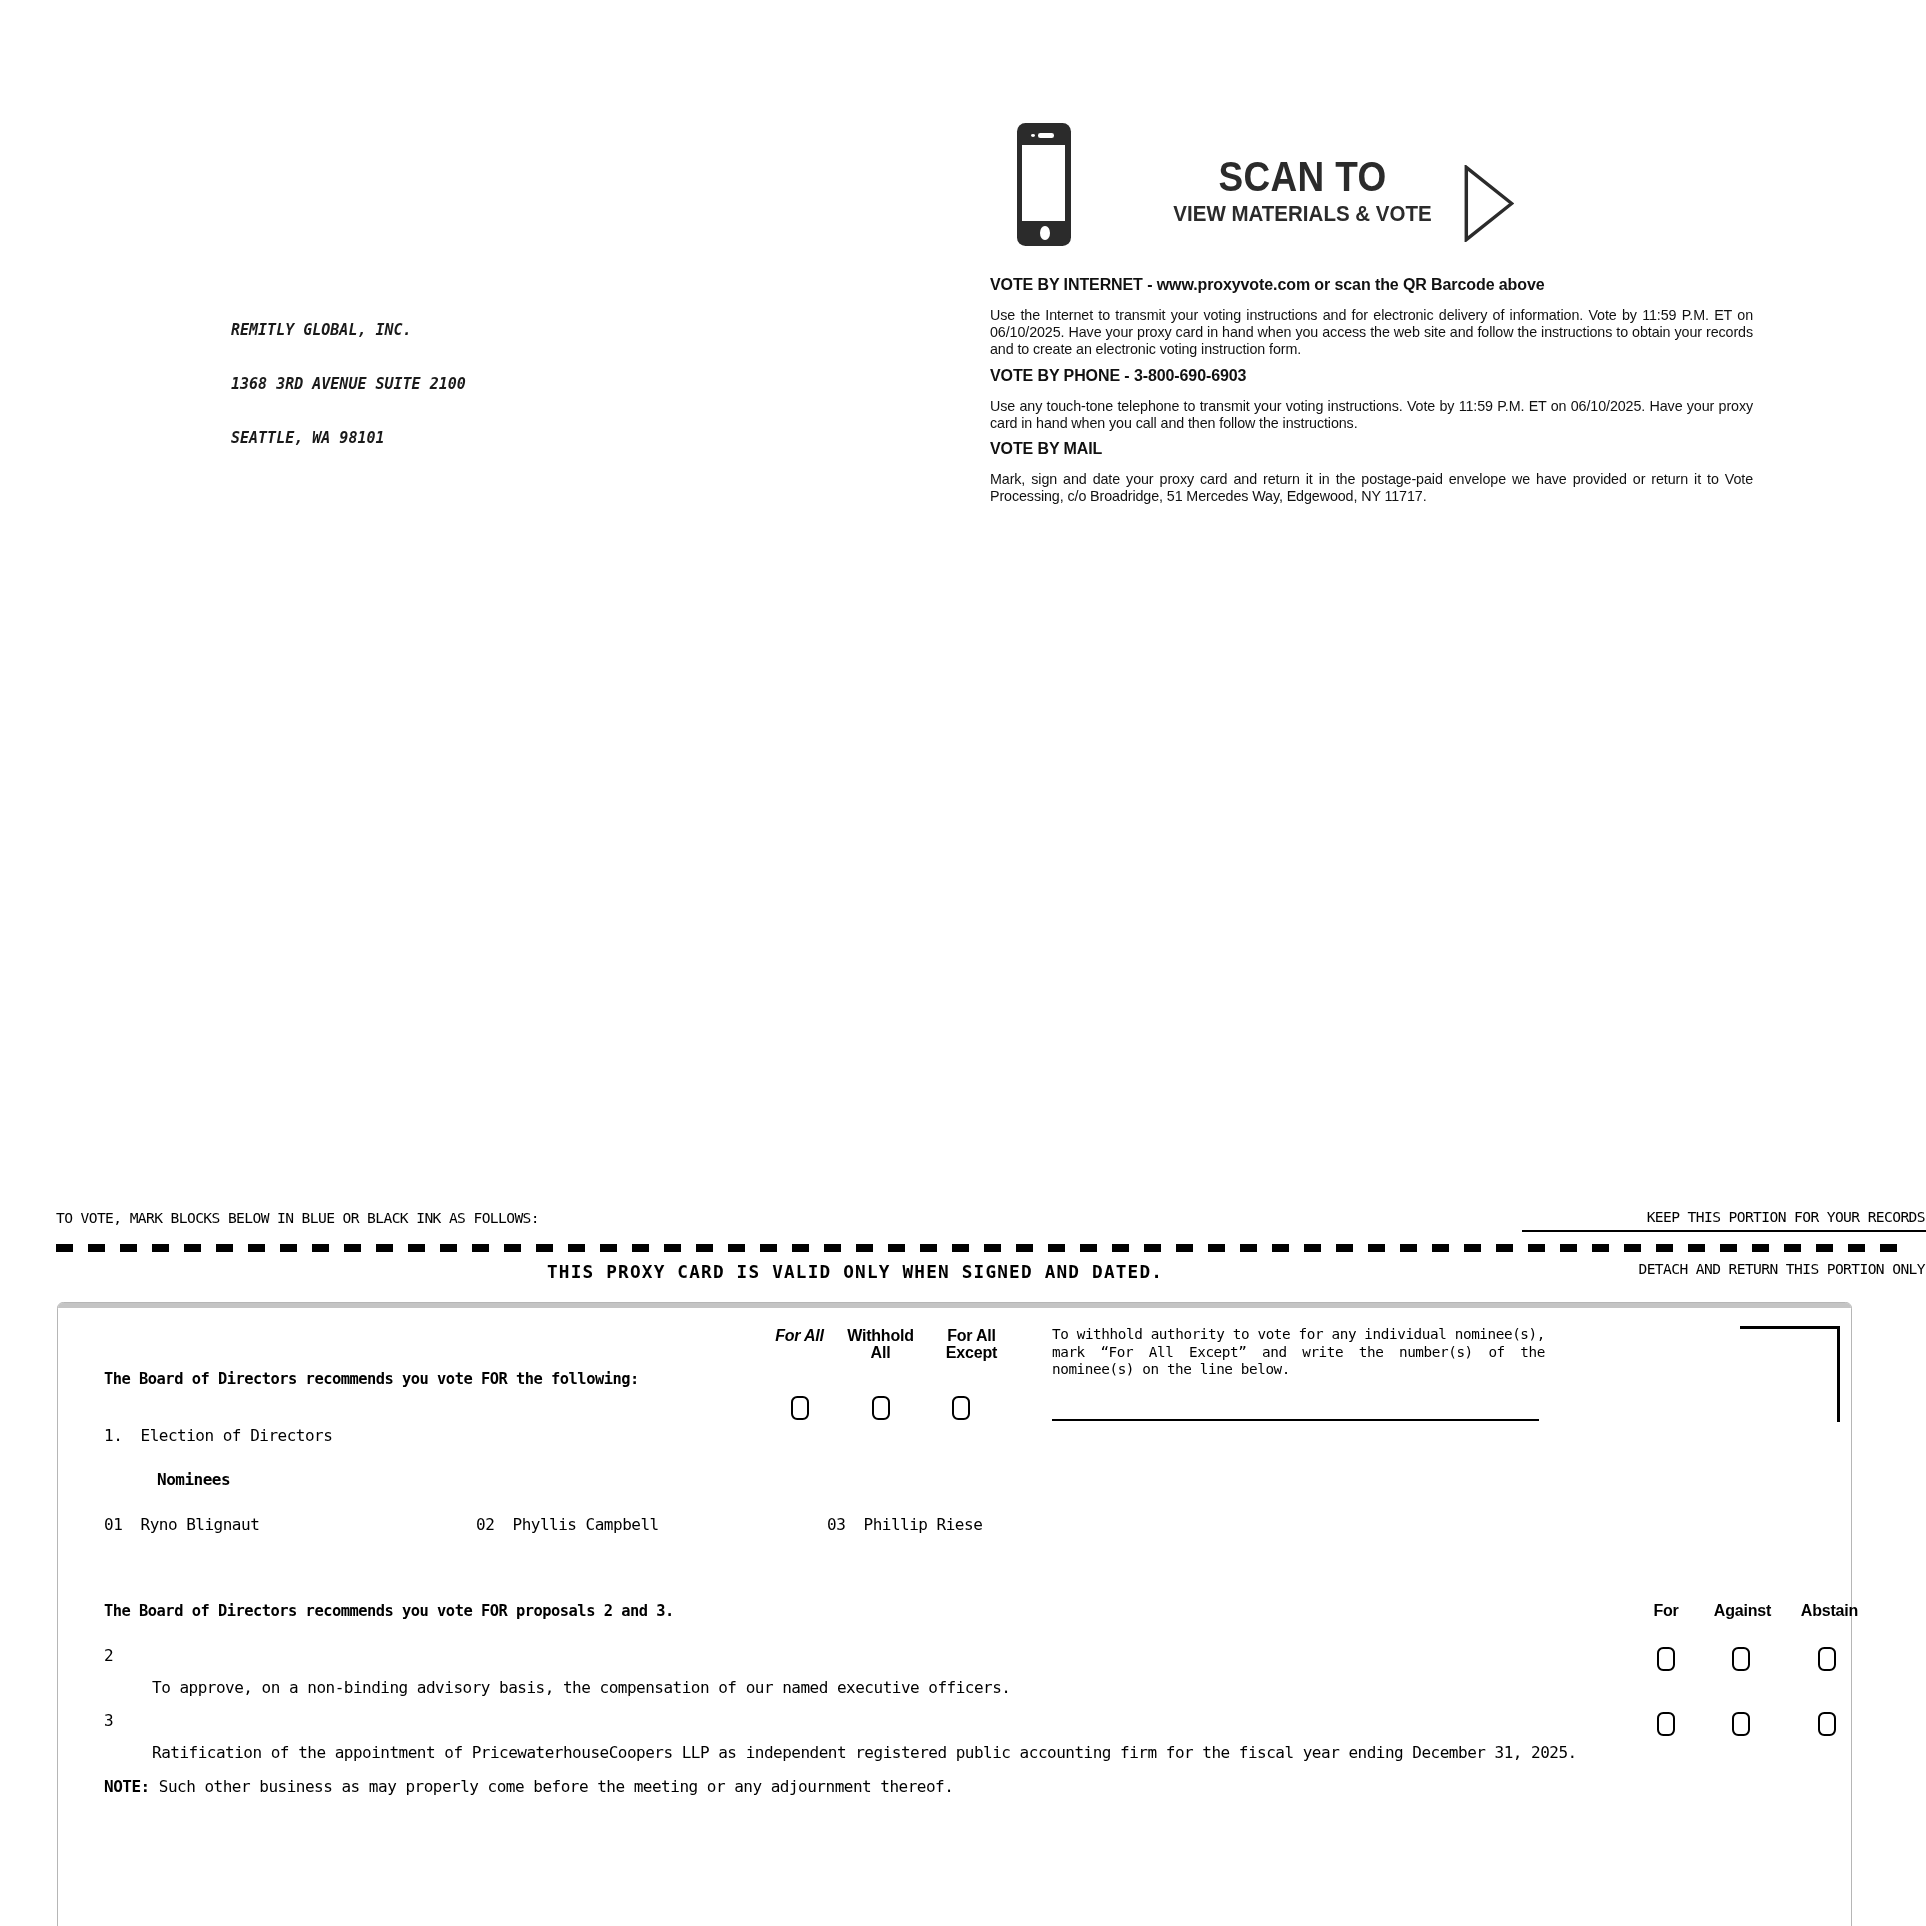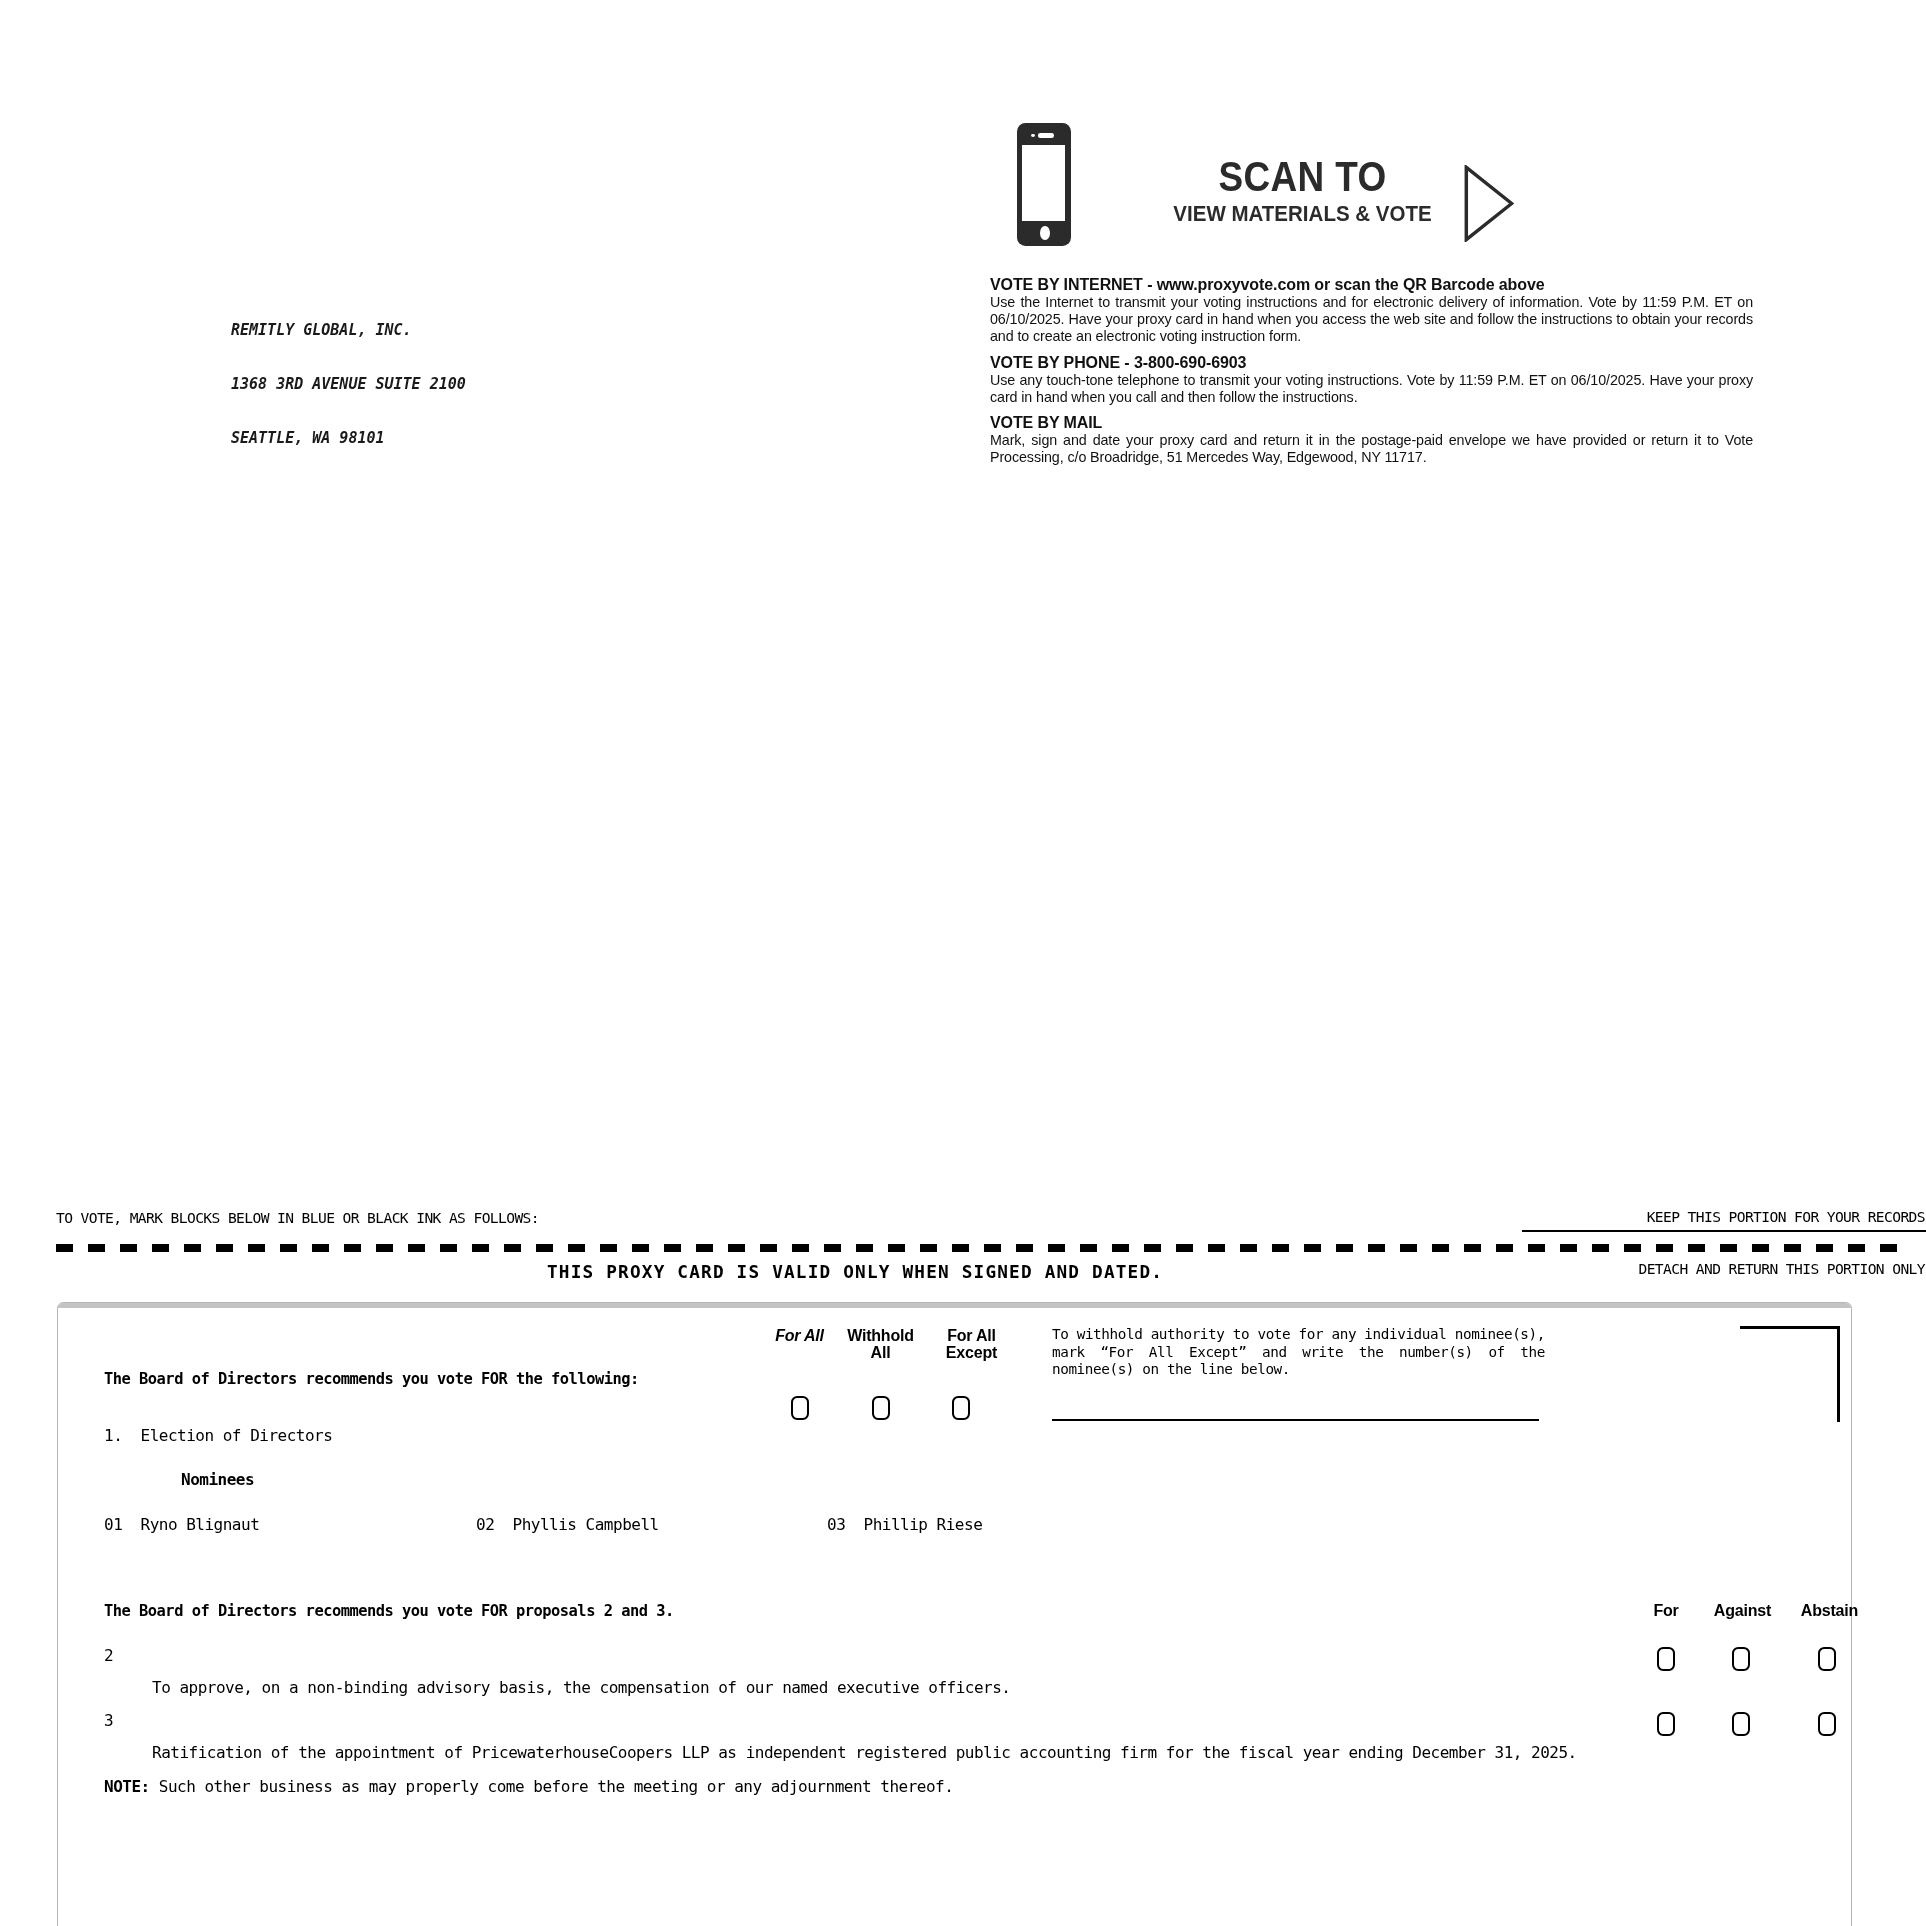--- a/index.html
+++ b/index.html
@@ -134,21 +134,21 @@
     font-size: 16px;
     line-height: 19px;
     letter-spacing: -0.1px;
   }
   .vi-body {
     font-family: "Liberation Sans", sans-serif;
     font-size: 14.3px;
     line-height: 17px;
     text-align: justify;
     letter-spacing: -0.1px;
-    margin-top: 0;
+    margin-top: 13px;
   }
   .vi-gap { height: 7.7px; }
 
   
   #to-vote-line {
     position: absolute;
     left: 56px;
     top: 1209px;
     font-family: "DejaVu Sans Mono", monospace;
     font-size: 14.6px;
@@ -309,21 +309,20 @@
     white-space: nowrap;
   }
   #nominees-label {
     position: absolute;
     left: 99px;
     top: 167px;
     font-family: "DejaVu Sans Mono", monospace;
     font-weight: bold;
     font-size: 16px;
     letter-spacing: -0.5px;
-    margin-left: 24px;
   }
   .nominee-entry {
     position: absolute;
     top: 212px;
     font-family: "DejaVu Sans Mono", monospace;
     font-size: 16px;
     letter-spacing: -0.5px;
     white-space: nowrap;
   }
   #nominee-0 { left: 46px; }

